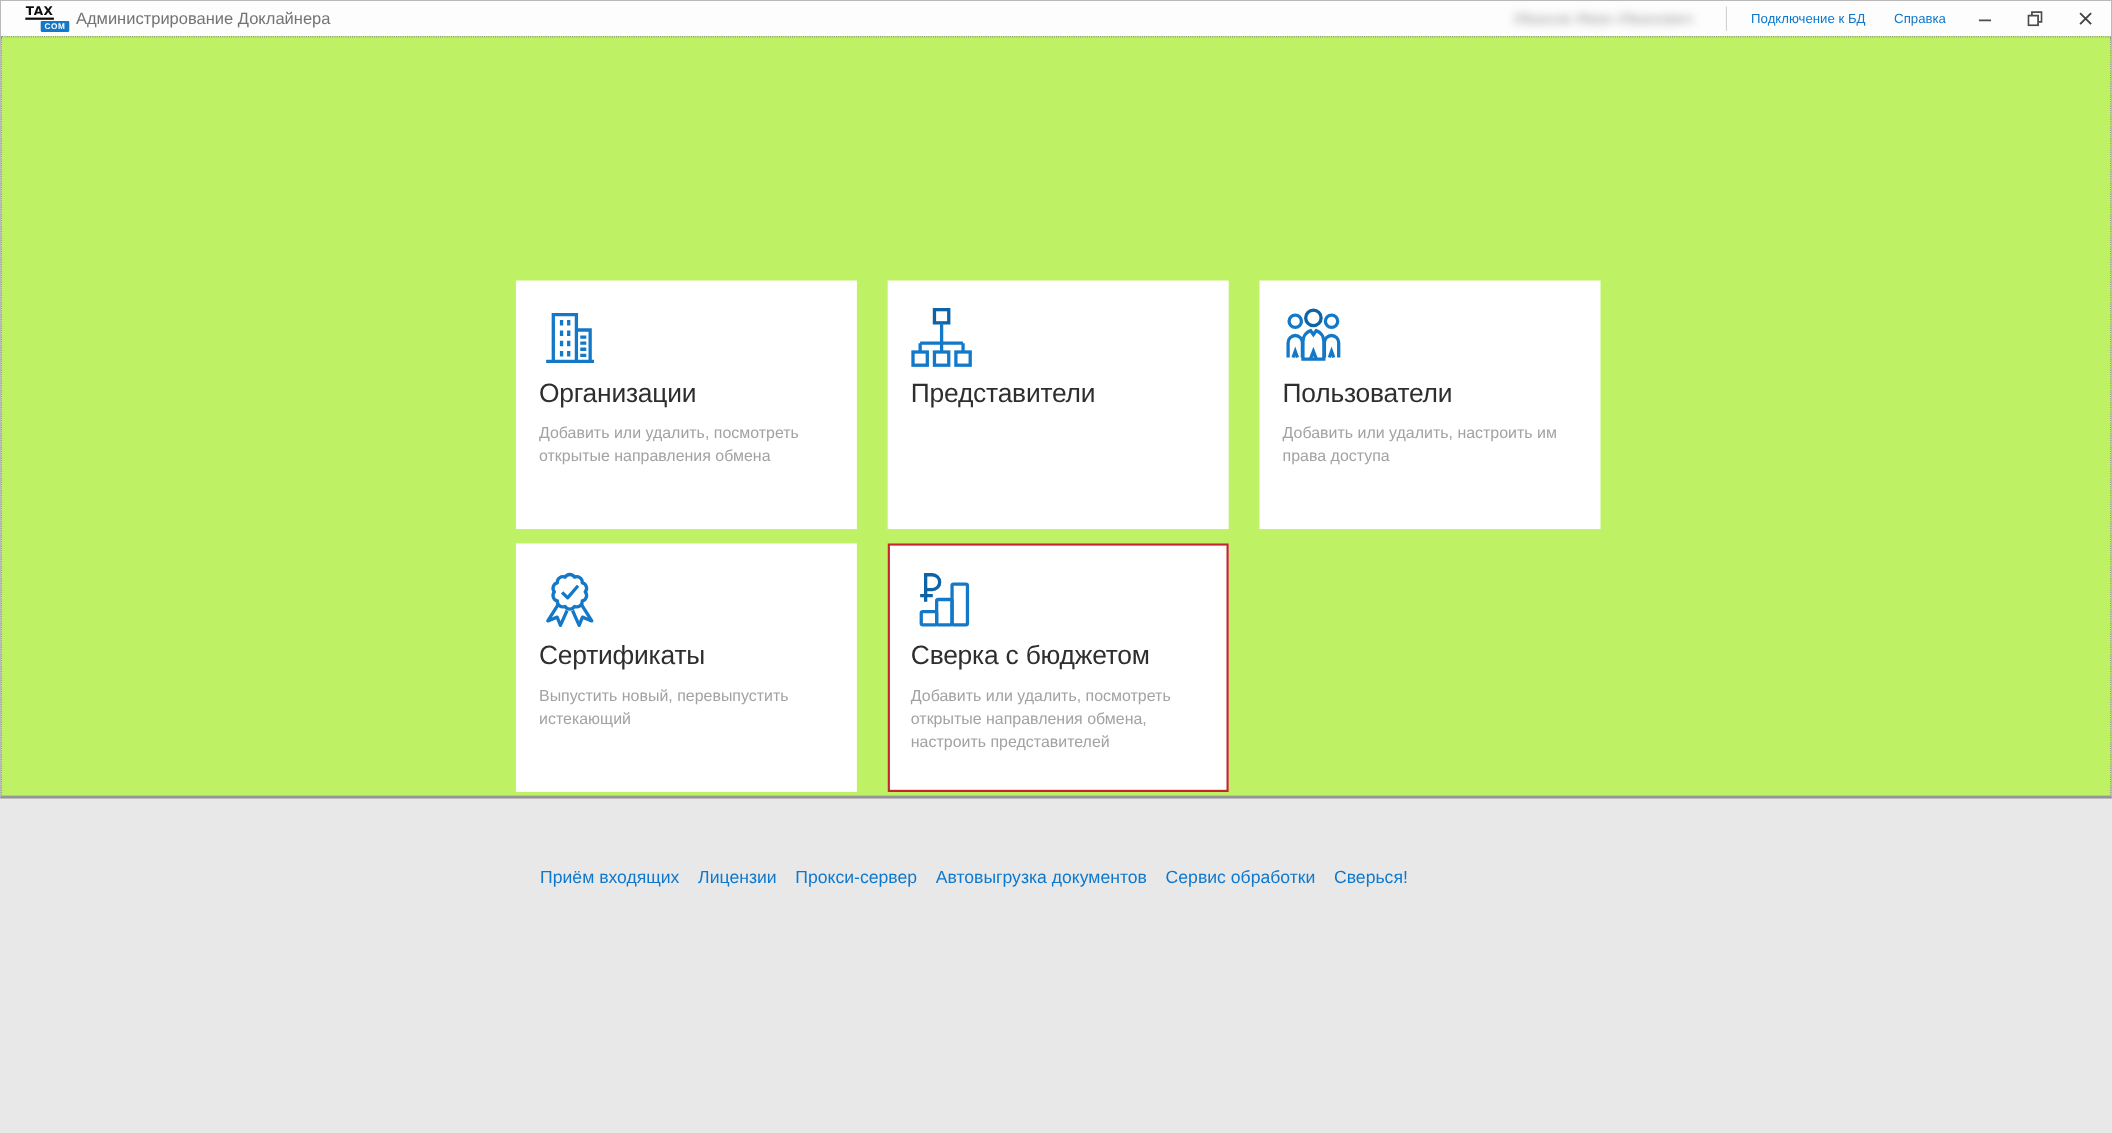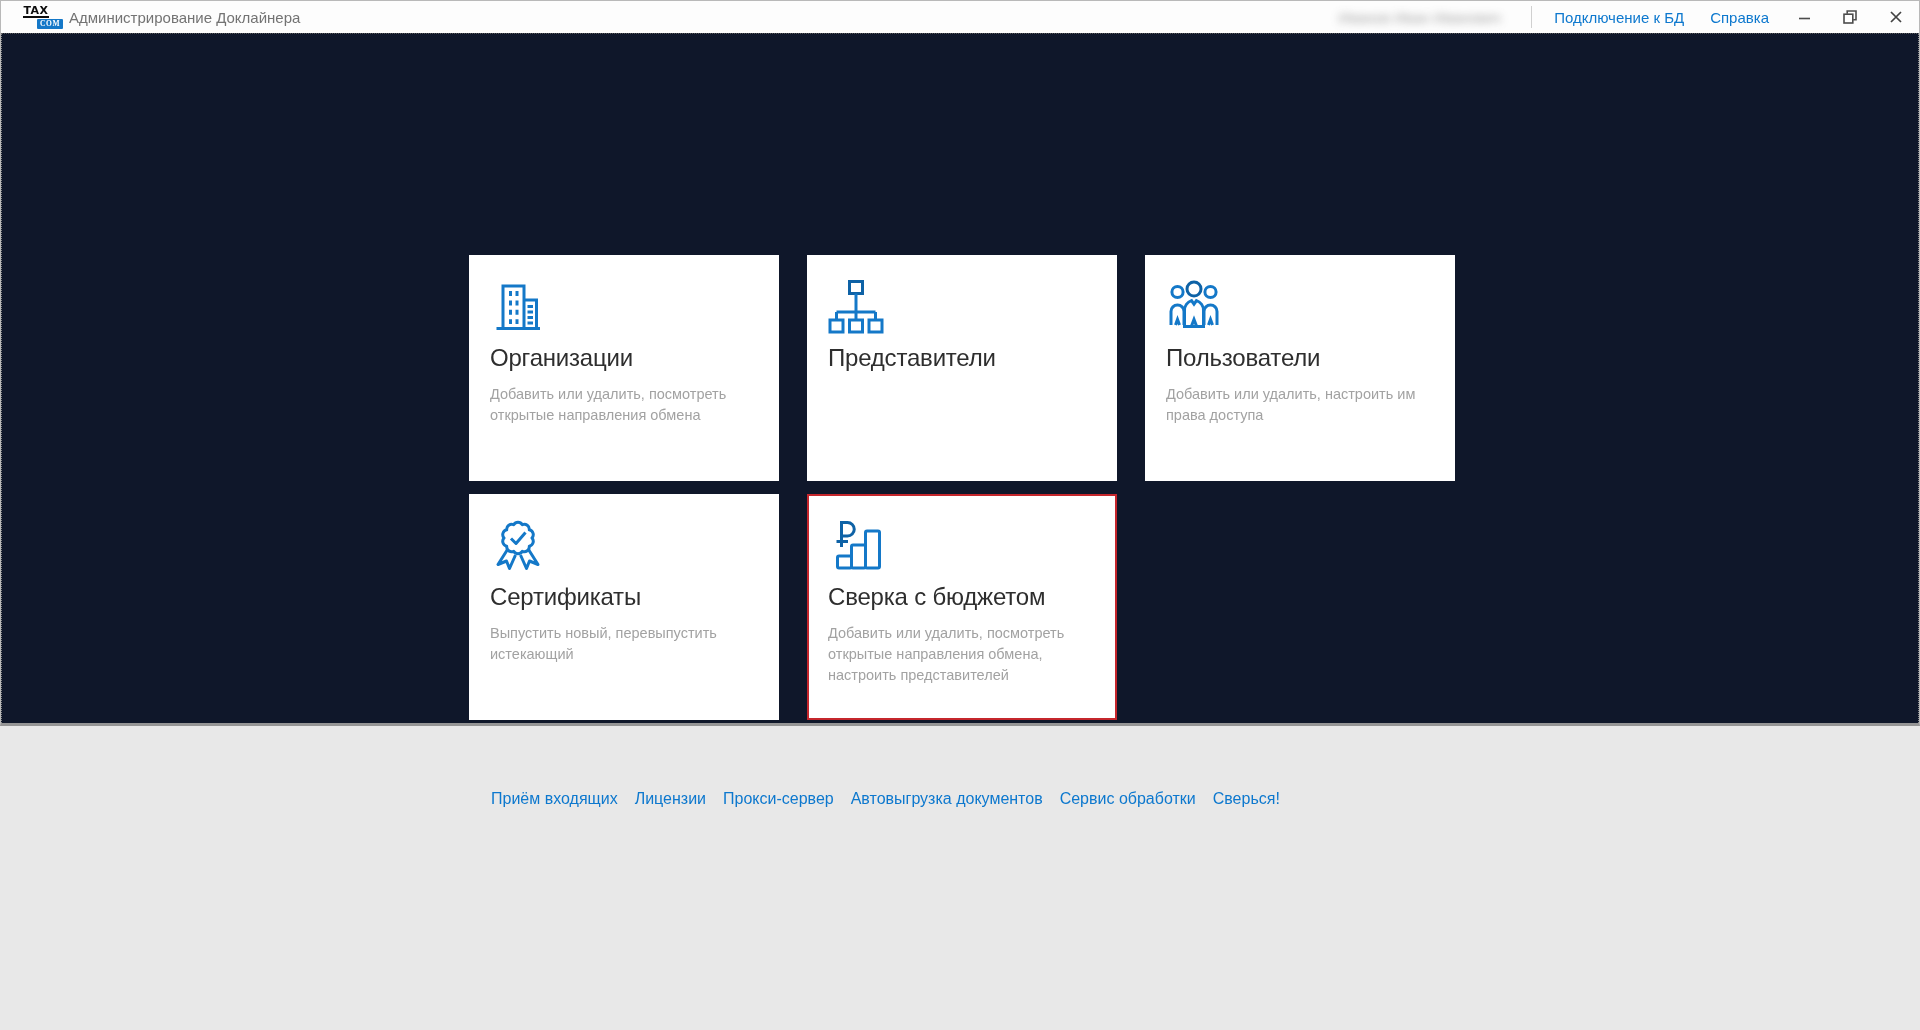--- a/index.html
+++ b/index.html
@@ -21,38 +21,38 @@
     height:32px;display:flex;align-items:center;background:#fdfdfd;padding-left:17px;
   }
   .logo{display:flex;flex-direction:column;align-items:center;width:36px;line-height:1;}
   .logo-tax{
     font-weight:bold;font-size:11px;letter-spacing:.5px;color:#0d0d0d;
     border-bottom:2px solid #0d0d0d;padding-bottom:0px;font-family:"DejaVu Sans",sans-serif;
   }
   .logo-com{
     background:var(--accent-blue);color:#fff;font-weight:bold;font-size:7.5px;
     letter-spacing:.6px;padding:1px 3px 1px;margin-top:1px;border-radius:1px;
-    font-family:Liberation Serif, serif;
+    font-family:Liberation Sans, sans-serif;
     margin-left:28px;
   }
   .app-title{margin-left:15px;font-size:15px;color:#737373;}
   .tb-right{margin-left:auto;display:flex;align-items:center;height:100%;}
   .user-name{
     font-size:15px;color:#8a8a8a;filter:blur(4px);opacity:.8;user-select:none;
     margin-right:30px;white-space:nowrap;
   }
   .tb-divider{width:1px;height:22px;background:#d0d0d0;margin-right:22px;}
-  .tb-link{font-size:15px;color:var(--link-blue);text-decoration:none;cursor:pointer;white-space:nowrap;}
+  .tb-link{font-size:12px;color:var(--link-blue);text-decoration:none;cursor:pointer;white-space:nowrap;}
   .tb-link + .tb-link{margin-left:26px;}
   .win-buttons{display:flex;align-items:center;height:100%;margin-left:12px;}
   .win-btn{width:46px;height:32px;display:flex;align-items:center;justify-content:center;cursor:pointer;}
   .win-btn svg{display:block;}
   
   .content{
-    position:absolute;left:0;right:0;top:32px;bottom:0;background:#0f172a;
+    position:absolute;left:0;right:0;top:32px;bottom:0;background:#bef264;
     border-top:1px dotted #5a5a5a;border-left:1px dotted #8a8a8a;border-right:1px dotted #8a8a8a;padding-left:12px;
   }
   .grid{
     position:absolute;left:467px;top:221px;
     display:grid;grid-template-columns:repeat(3,310px);grid-auto-rows:226px;
     column-gap:28px;row-gap:13px;
   }
   .tile{
     border:2px solid transparent;padding:22px 19px 0 19px;cursor:pointer;background:#fff;
   }

